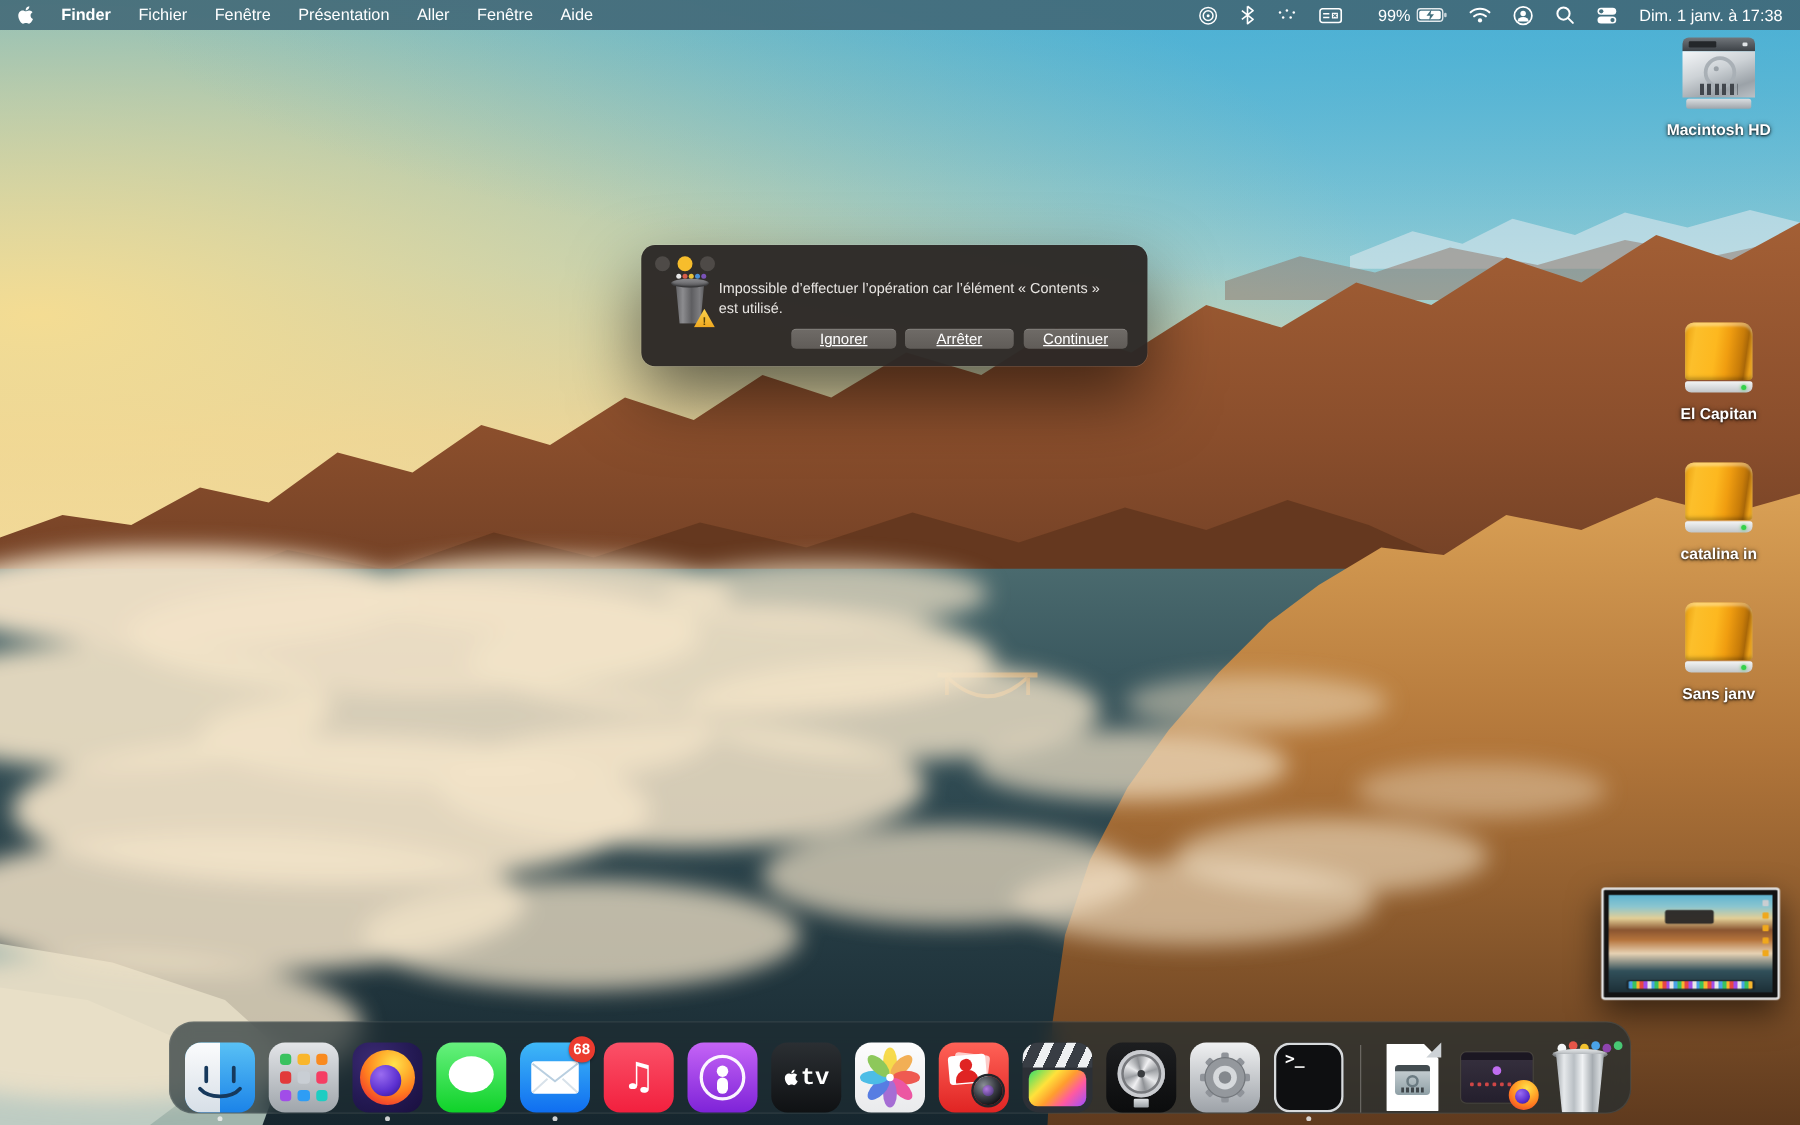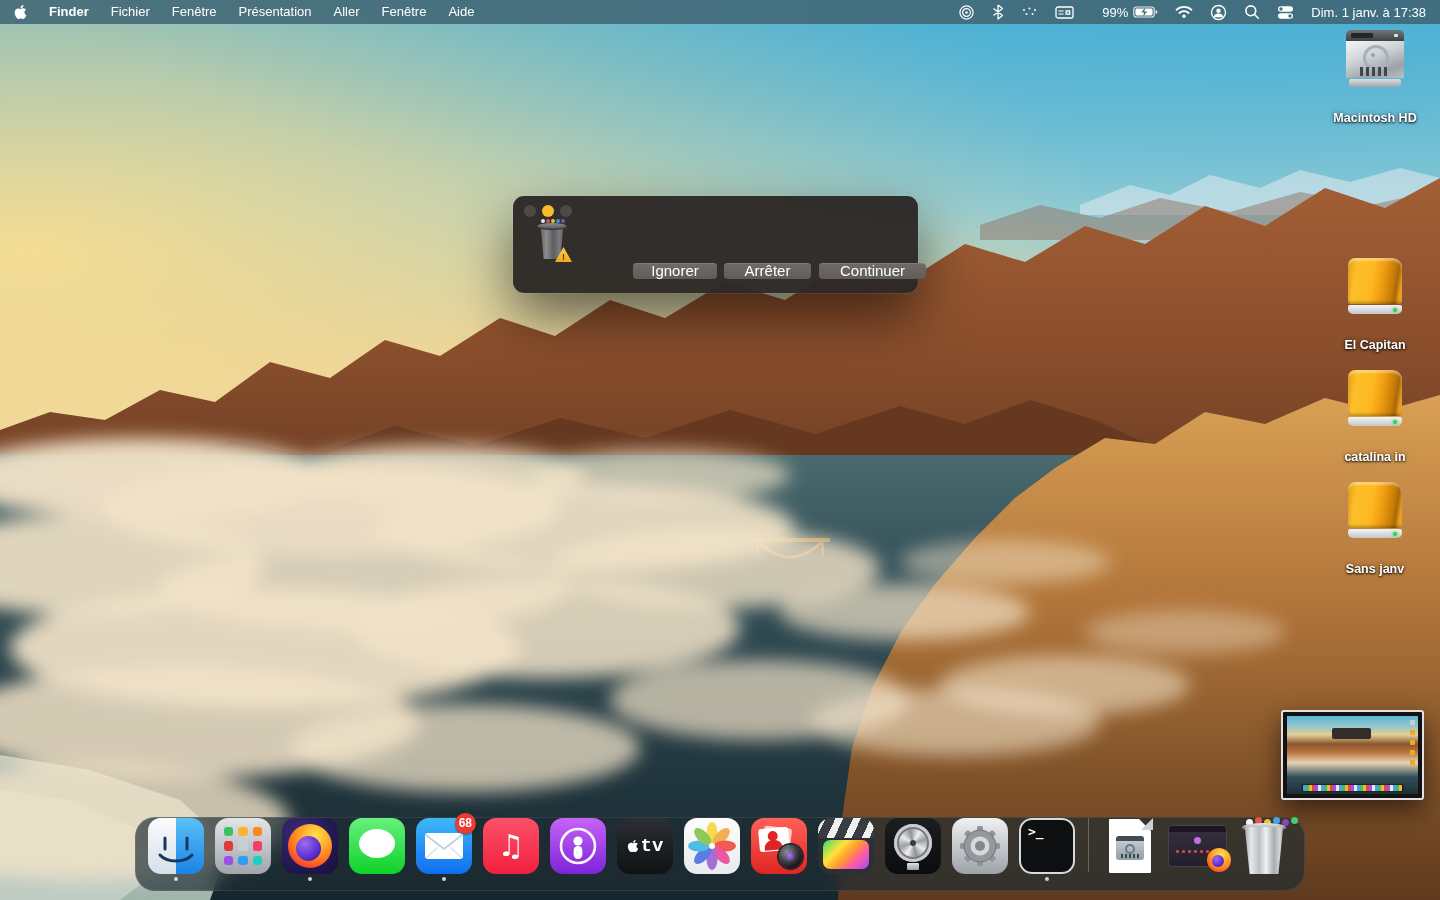--- a/index.html
+++ b/index.html
@@ -16,21 +16,21 @@
   .mb-item{padding:0 11px;line-height:24px;white-space:nowrap;}
   .mb-item.bold{font-weight:700;}
   .mb-right{margin-left:auto;display:flex;align-items:center;gap:17px;padding-right:14px;}
   .st-ic{display:flex;align-items:center;}
   .st-ic svg{display:block;}
   .batt{display:flex;align-items:center;gap:5px;margin-left:11px;}
   .clock{white-space:nowrap;font-size:13px;}
 
   
   .dicon{position:absolute;left:1318px;width:114px;display:flex;flex-direction:column;align-items:center;z-index:10;}
-  .dlabel{margin-top:22px;font-size:12.5px;font-weight:600;color:#fff;text-align:center;line-height:16px;
+  .dlabel{margin-top:8px;font-size:12.5px;font-weight:600;color:#fff;text-align:center;line-height:16px;
     text-shadow:0 1px 2px rgba(0,0,0,.9),0 0 4px rgba(0,0,0,.55);}
   
   .hdd{width:58px;height:58px;}
   .hdd-top{height:11px;background:linear-gradient(180deg,#71767b,#3c4146);border-radius:5px 5px 0 0;position:relative;}
   .hdd-top i{position:absolute;left:5px;top:3px;width:22px;height:5px;background:#24272a;border-radius:1px;}
   .hdd-top b{position:absolute;right:6px;top:4px;width:4px;height:3px;background:#dfe3e6;border-radius:1px;}
   .hdd-body{height:37px;background:linear-gradient(160deg,#f4f6f8 0%,#cdd2d6 42%,#9ba2a8 76%,#bcc1c6 100%);position:relative;}
   .hdd-ring{position:absolute;left:17px;top:4px;width:20px;height:20px;border:3px solid #a9b0b6;border-radius:50%;}
   .hdd-ring i{position:absolute;left:5px;top:5px;width:4px;height:4px;background:#9aa1a7;border-radius:50%;}
   .hdd-vent{position:absolute;left:14px;right:14px;bottom:2px;height:9px;
@@ -66,42 +66,42 @@
 
   
   .dialog{position:absolute;left:513px;top:196px;width:405px;height:97px;z-index:40;border-radius:11px;
     background:rgba(44,40,38,.97);
     box-shadow:0 0 0 .5px rgba(255,255,255,.16),0 24px 55px rgba(0,0,0,.55);}
   .tl{position:absolute;top:9px;left:11px;display:flex;gap:6px;}
   .tl span{width:12px;height:12px;border-radius:50%;}
   .tl-close,.tl-zoom{background:#4e4a47;}
   .tl-min{background:#f7bd2c;}
   .dlg-msg{position:absolute;left:62px;top:27px;font-size:11.5px;line-height:16px;color:#e9e6e3;}
-  .dlg-btn{position:absolute;top:67px;height:16px;border-radius:4px;font-size:15px;line-height:16px;text-align:center;color:#fff;
-    background:linear-gradient(180deg,#6f6b67,#605c58);box-shadow:inset 0 .5px 0 rgba(255,255,255,.22);}
+  .dlg-btn{position:absolute;top:67px;height:16px;border-radius:4px;font-size:12px;line-height:16px;text-align:center;color:#fff;
+    background:linear-gradient(180deg,#6f6b67,#605c58);box-shadow:inset 0 .5px 0 rgba(255,255,255,.22);text-decoration:underline;}
   .btn-ignore{left:120px;width:84px;}
   .btn-stop{left:211px;width:87px;}
-  .btn-continue{left:306px;width:107px;}
+  .btn-continue{left:306px;width:83px;}
   .dlg-trash{position:absolute;left:24px;top:25px;width:30px;height:38px;}
   .dt-body{position:absolute;left:2px;right:2px;top:5px;bottom:0;
     clip-path:polygon(6% 0,94% 0,82% 100%,18% 100%);
     background:linear-gradient(90deg,#57575a,#8c8c8f 28%,#5e5e61 55%,#7d7d80 80%,#4c4c4f);}
   .dt-rim{position:absolute;left:0;right:0;top:2px;height:7px;border-radius:50%;
     background:linear-gradient(#8f8f92,#515154);box-shadow:inset 0 -1px 2px rgba(0,0,0,.5);}
   .dt-paper{position:absolute;top:-2px;left:4px;display:flex;gap:1px;}
   .dt-paper i{width:4px;height:4px;border-radius:50%;}
   .dlg-warn{position:absolute;right:-5px;bottom:-3px;width:17px;height:15px;
     clip-path:polygon(50% 0,100% 100%,0 100%);
     background:linear-gradient(#fbd34d,#f0a81f);}
   .dlg-warn:after{content:"!";position:absolute;left:0;right:0;bottom:0;text-align:center;
     font-size:9px;font-weight:700;color:#5a4507;}
 
   
   .dock{position:absolute;left:50%;bottom:9px;transform:translateX(-50%);height:72px;z-index:60;
-    display:flex;align-items:flex-start;gap:11px;padding:0 12px;
+    display:flex;align-items:flex-end;gap:11px;padding:0 12px;
     background:rgba(30,44,50,.68);border:1px solid rgba(255,255,255,.09);border-radius:20px;backdrop-filter:blur(9px);}
   .ditem{position:relative;width:56px;height:56px;flex:none;}
   .dk{position:absolute;inset:0;border-radius:13px;overflow:hidden;}
   .rdot{position:absolute;left:50%;bottom:-7px;transform:translateX(-50%);width:4px;height:4px;border-radius:50%;
     background:rgba(238,238,238,.85);}
   .badge{position:absolute;top:-5px;right:-4px;min-width:13px;height:21px;padding:0 4px;border-radius:11px;
     background:#ec3b2f;color:#fff;font-size:12px;font-weight:700;line-height:21px;text-align:center;z-index:2;
     box-shadow:0 1px 2px rgba(0,0,0,.4);}
   
   .finder{background:linear-gradient(180deg,#59c1f5,#1b83e8);}
@@ -454,20 +454,24 @@
       <div class="dt-rim"></div>
       <div class="dt-paper">
         <i style="background:#e8e8e8"></i>
           <i style="background:#d65c4a"></i>
           <i style="background:#e8c23a"></i>
         <i style="background:#4a90d6"></i>
           <i style="background:#7a52b8"></i>
       </div>
       <div class="dlg-warn"></div>
     </div>
+    <div class="dlg-msg">
+      <div>Impossible d’effectuer l’opération car l’élément « Contents »</div>
+      <div>est utilisé.</div>
+    </div>
     <div class="dlg-btn btn-ignore">Ignorer</div>
     <div class="dlg-btn btn-stop">Arrêter</div>
     <div class="dlg-btn btn-continue">Continuer</div>
   </div>
 
   <div class="dock">
 
     <div class="ditem">
       <div class="dk finder">
         <div class="f-l"></div>

